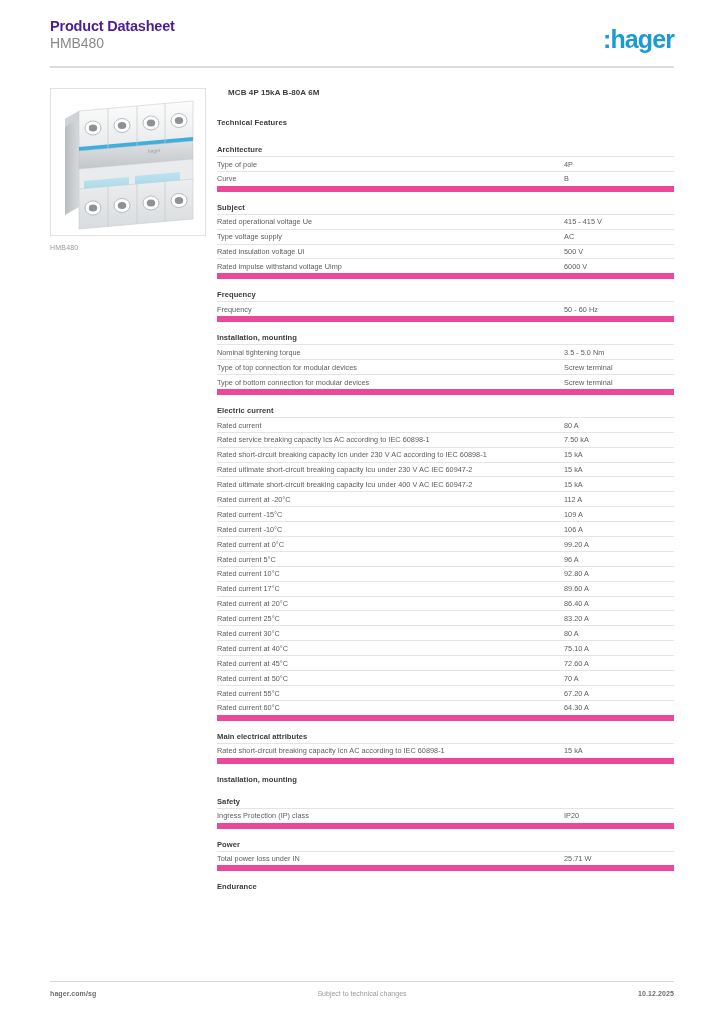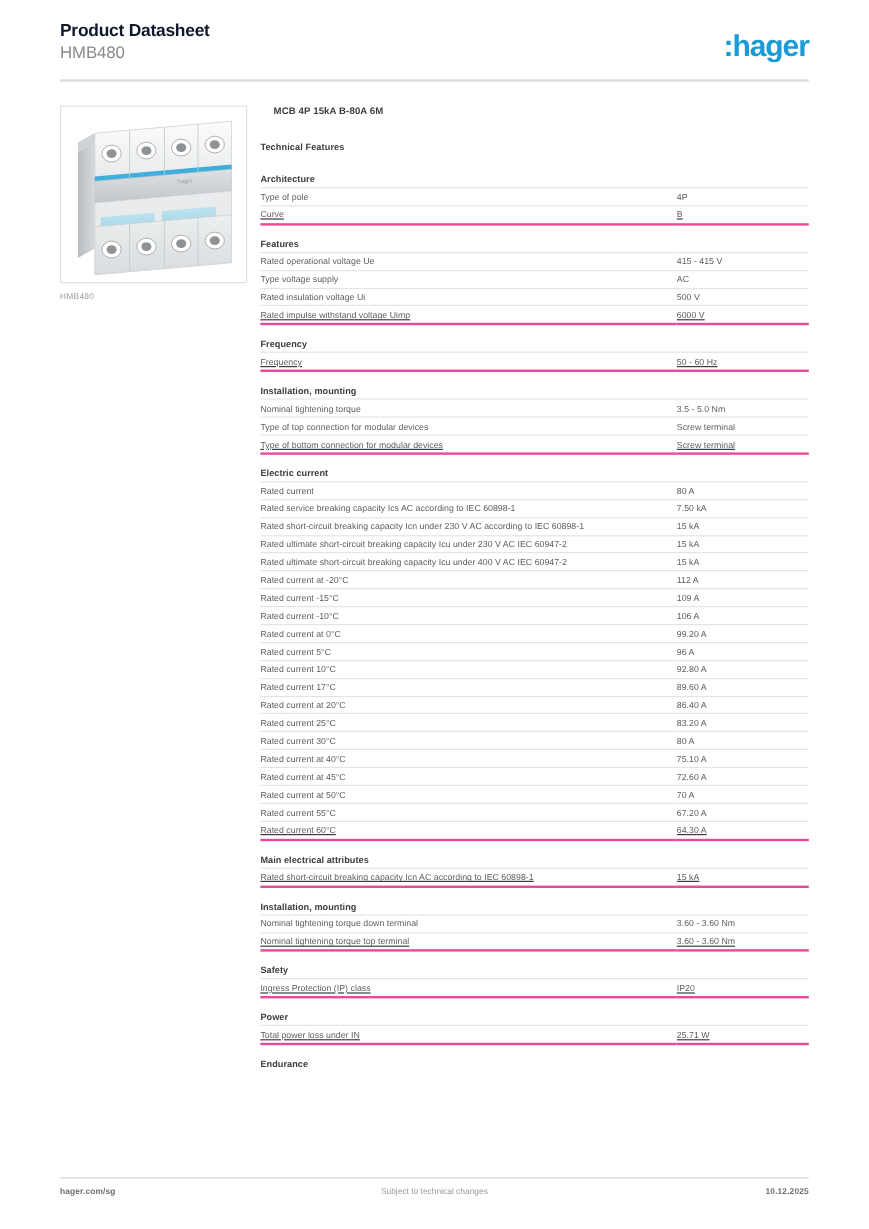--- a/index.html
+++ b/index.html
@@ -29,21 +29,21 @@
   
   .header {
     position: absolute;
     left: 50px; top: 18px;
     width: 624px;
     height: 44px;
   }
   .header-title {
     font-size: 14.5px;
     font-weight: bold;
-    color: #0f172a;
+    color: #4c1d95;
     letter-spacing: -0.2px;
     line-height: 17px;
     margin: 0;
   }
   .header-subtitle {
     font-size: 14px;
     font-weight: normal;
     color: #8a8a8a;
     line-height: 17px;
     letter-spacing: -0.1px;
@@ -122,22 +122,21 @@
   }
   .spec-table {
     width: 100%;
     border-collapse: collapse;
     table-layout: fixed;
   }
   .spec-table tr {
     border-top: 1px solid #e4e4e4;
   }
   .spec-table tr:last-child {
-    border-bottom: 2px solid #ec4899;
-    text-decoration: underline;
+    border-bottom: 6px solid #ec4899;
   }
   .spec-table td {
     font-size: 7.3px;
     color: #5d5d5d;
     padding: 2.6px 0 2.3px 0;
     line-height: 9px;
     letter-spacing: 0.02px;
     vertical-align: top;
   }
   .spec-label { text-align: left; }
@@ -288,21 +287,21 @@
                 <td class="spec-value">4P</td>
               </tr>
               <tr>
                 <td class="spec-label">Curve</td>
                 <td class="spec-value">B</td>
               </tr>
             </tbody>
           </table>
         </div>
         <div class="section">
-          <div class="section-title">Features</div>
+          <div class="section-title">Subject</div>
           <table class="spec-table">
             <tbody>
               <tr>
                 <td class="spec-label">Rated operational voltage Ue</td>
                 <td class="spec-value">415 - 415 V</td>
               </tr>
               <tr>
                 <td class="spec-label">Type voltage supply</td>
                 <td class="spec-value">AC</td>
               </tr>
@@ -440,32 +439,20 @@
             <tbody>
               <tr>
                 <td class="spec-label">Rated short-circuit breaking capacity Icn AC according to IEC 60898-1</td>
                 <td class="spec-value">15 kA</td>
               </tr>
             </tbody>
           </table>
         </div>
         <div class="section">
           <div class="section-title">Installation, mounting</div>
-          <table class="spec-table">
-            <tbody>
-              <tr>
-                <td class="spec-label">Nominal tightening torque down terminal</td>
-                <td class="spec-value">3.60 - 3.60 Nm</td>
-              </tr>
-              <tr>
-                <td class="spec-label">Nominal tightening torque top terminal</td>
-                <td class="spec-value">3.60 - 3.60 Nm</td>
-              </tr>
-            </tbody>
-          </table>
         </div>
         <div class="section">
           <div class="section-title">Safety</div>
           <table class="spec-table">
             <tbody>
               <tr>
                 <td class="spec-label">Ingress Protection (IP) class</td>
                 <td class="spec-value">IP20</td>
               </tr>
             </tbody>

